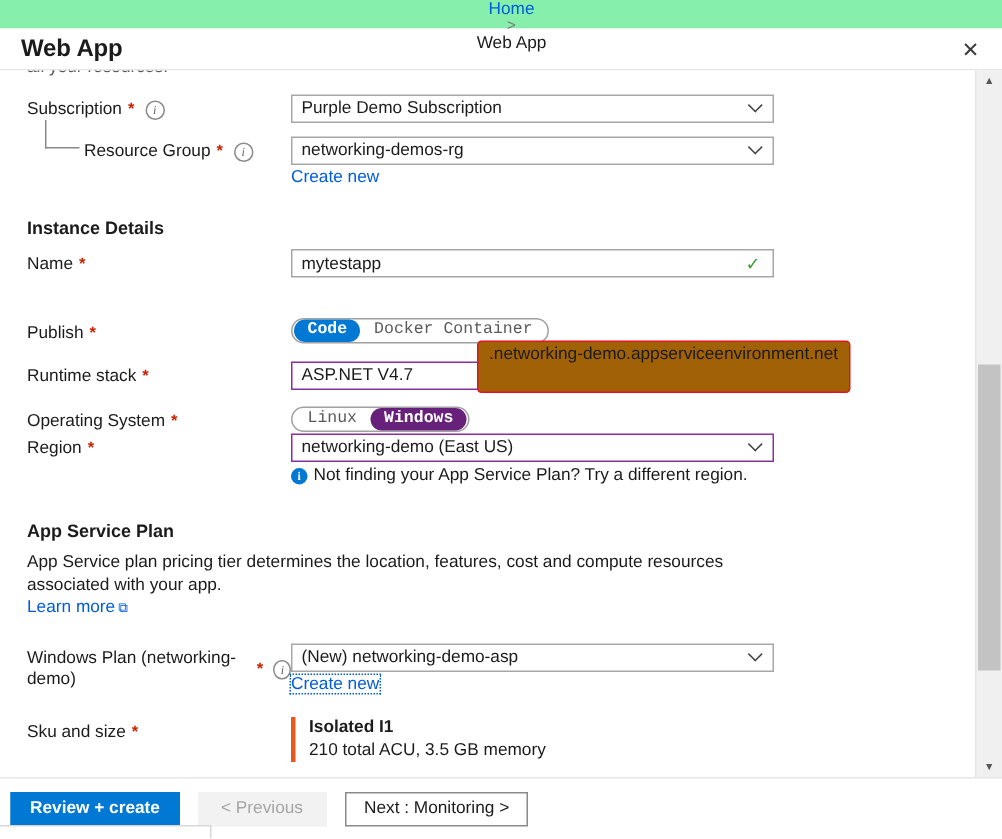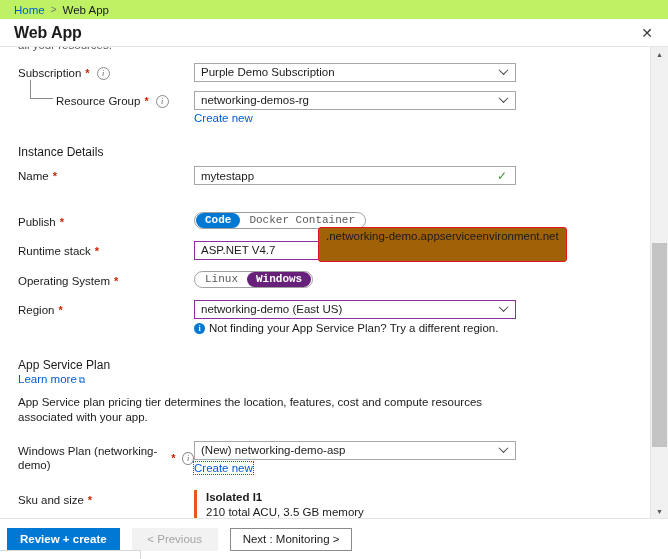--- a/index.html
+++ b/index.html
@@ -16,22 +16,23 @@
     overflow: hidden;
     position: relative;
   }
 
   
   .breadcrumb-bar {
     height: 19px;
     display: flex;
     align-items: center;
     padding: 0 0 0 14px;
-    background: #bef264;
-    font-size: 11.5px;
+    background: #86efac;
+    font-size: 11.5px;
+    flex-direction: column;
   }
   .crumb-link {
     color: #015cda;
     cursor: pointer;
   }
   .crumb-sep {
     color: #767676;
     margin: 0 6px;
     font-size: 10px;
   }
@@ -278,21 +279,21 @@
   }
   .pill.sel-purple {
     background: #68217a;
     color: #fff;
     font-weight: bold;
   }
 
   
   .section-h {
     font-size: 12px;
-    font-weight: normal;
+    font-weight: bold;
     color: #1b1b1b;
     padding-left: 18px;
   }
   .section-desc {
     font-size: 11.5px;
     color: #1b1b1b;
     padding-left: 18px;
     line-height: 15px;
     width: 510px;
   }
@@ -531,42 +532,42 @@
         <span class="req">*</span>
       </div>
       <div class="ctl">
         <div class="pillgroup">
           <span class="pill">Linux</span>
           <span class="pill sel-purple">Windows</span>
         </div>
       </div>
     </div>
 
-    <div class="row" style="margin-top:11px;">
+    <div class="row" style="">
       <div class="lbl">
         <span>Region</span>
         <span class="req">*</span>
       </div>
       <div class="ctl">
         <div class="field purple">
           <span>networking-demo (East US)</span>
           <span class="chev"></span>
         </div>
         <div class="inline-note">
           <span class="infodot">i</span>
           <span>Not finding your App Service Plan? Try a different region.</span>
         </div>
       </div>
     </div>
 
     <div class="section-h" style="margin-top:24px;">App Service Plan</div>
+    <div class="section-desc" style="margin-top:7px;">App Service plan pricing tier determines the location, features, cost and compute resources associated with your app.</div>
     <div class="section-desc">
       <span class="link">Learn more</span><span class="link extlink-ic">⧉</span>
     </div>
-    <div class="section-desc" style="margin-top:7px;">App Service plan pricing tier determines the location, features, cost and compute resources associated with your app.</div>
 
     <div class="row" style="margin-top:16px;">
       <div class="lbl">
         <span>Windows Plan (networking-demo)</span>
         <span class="req">*</span>
         <span class="infoi">i</span>
       </div>
       <div class="ctl">
         <div class="field">
           <span>(New) networking-demo-asp</span>

